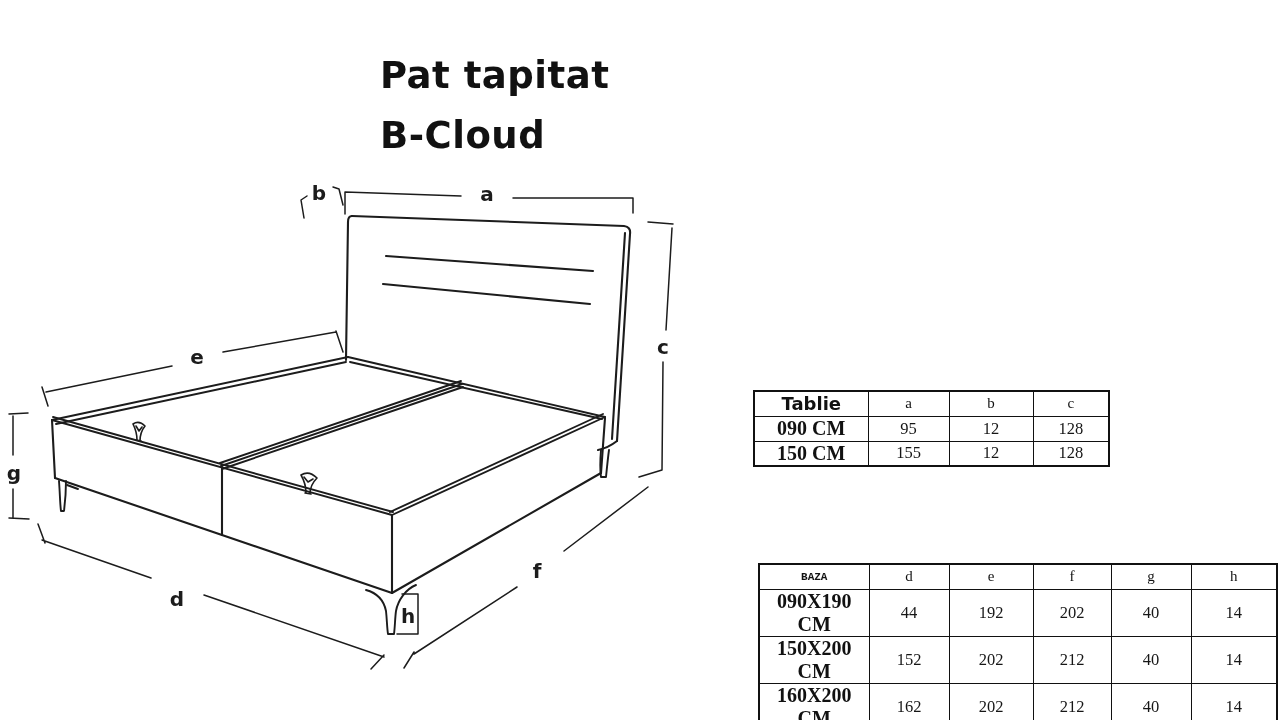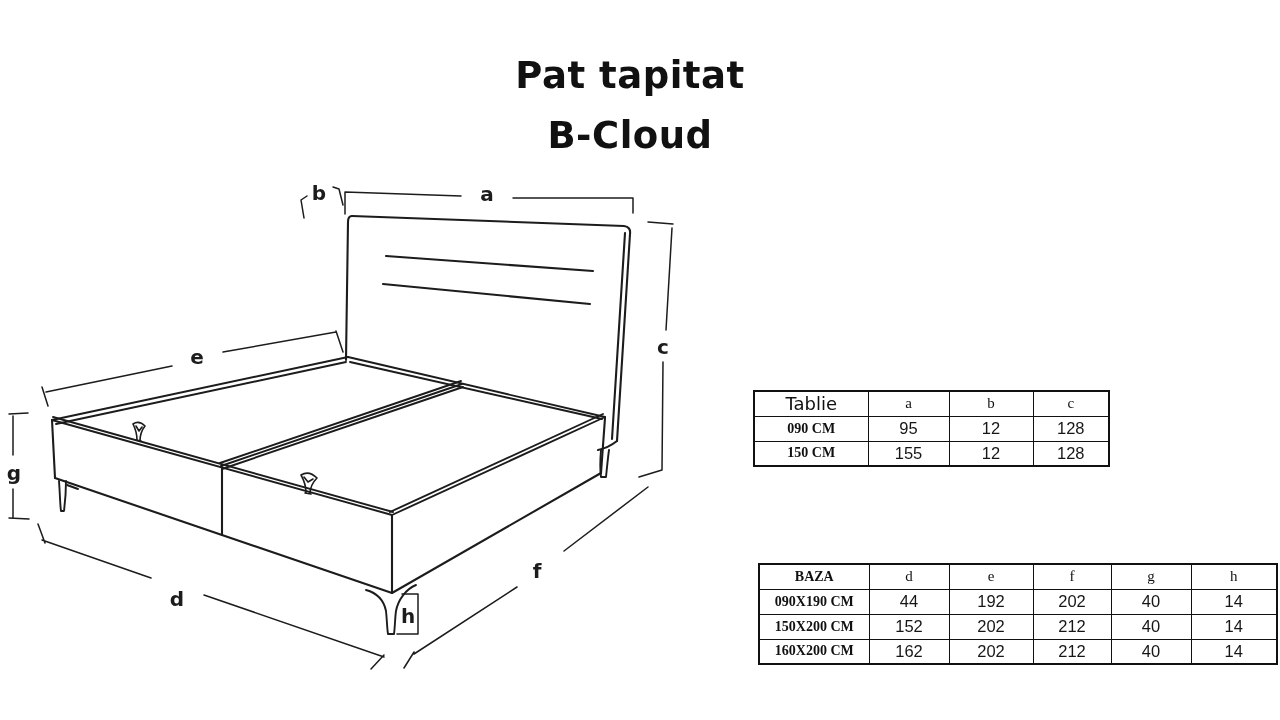--- a/index.html
+++ b/index.html
@@ -1,33 +1,33 @@
 <!DOCTYPE html>
 <html><head>
 <meta charset="utf-8">
 <style>
   html,body{margin:0;padding:0;background:#fff;}
   .stage{position:relative;width:1280px;height:720px;background:#ffffff;overflow:hidden;
          font-family:"Liberation Sans",sans-serif;color:#1c1c1c;}
-  .title{position:absolute;left:380px;top:46px;width:500px;text-align:center;
+  .title{position:absolute;left:380px;top:46px;width:500px;
          font-family:"DejaVu Sans",sans-serif;font-weight:700;font-size:37px;
          line-height:60px;color:#111;letter-spacing:.5px;}
   .diagram-svg{position:absolute;left:0;top:0;}
   .dim-label{font-family:"DejaVu Sans",sans-serif;font-weight:700;font-size:20px;fill:#1c1c1c;}
   .spec-table{position:absolute;border-collapse:collapse;table-layout:fixed;background:#fff;}
   .spec-table td,.spec-table th{border:1.6px solid #111;height:25px;padding:0;margin:0;
       text-align:center;vertical-align:middle;overflow:hidden;box-sizing:border-box;}
   .spec-table{border:2.4px solid #111;}
   .t1{left:753px;top:390px;width:355px;}
   .t2{left:758px;top:563px;width:518px;}
-  .tbl-name-sans{font-family:"DejaVu Sans",sans-serif;font-weight:400;font-size:18px;color:#111;}
-  .tbl-name-serif{font-family:Liberation Serif, serif;font-weight:700;font-size:14px;color:#111;}
+  .tbl-name-sans{font-family:"DejaVu Sans",sans-serif;font-weight:700;font-size:18px;color:#111;}
+  .tbl-name-serif{font-family:Liberation Mono, monospace;font-weight:700;font-size:11px;color:#111;}
   .col-letter{font-family:"Liberation Serif",serif;font-weight:400;font-size:15px;color:#111;}
-  .row-label{font-family:"Liberation Serif",serif;font-weight:700;font-size:14px;color:#111;}
-  .cell-val{font-family:Liberation Sans, sans-serif;font-size:16.5px;color:#161616;}
+  .row-label{font-family:"Liberation Serif",serif;font-weight:700;font-size:20px;color:#111;}
+  .cell-val{font-family:Liberation Serif, serif;font-size:16.5px;color:#161616;}
 </style>
 </head>
 <body>
 
 <div class="stage">
 
   <div class="title">
     <div>Pat tapitat</div>
     <div>B-Cloud</div>
   </div>

